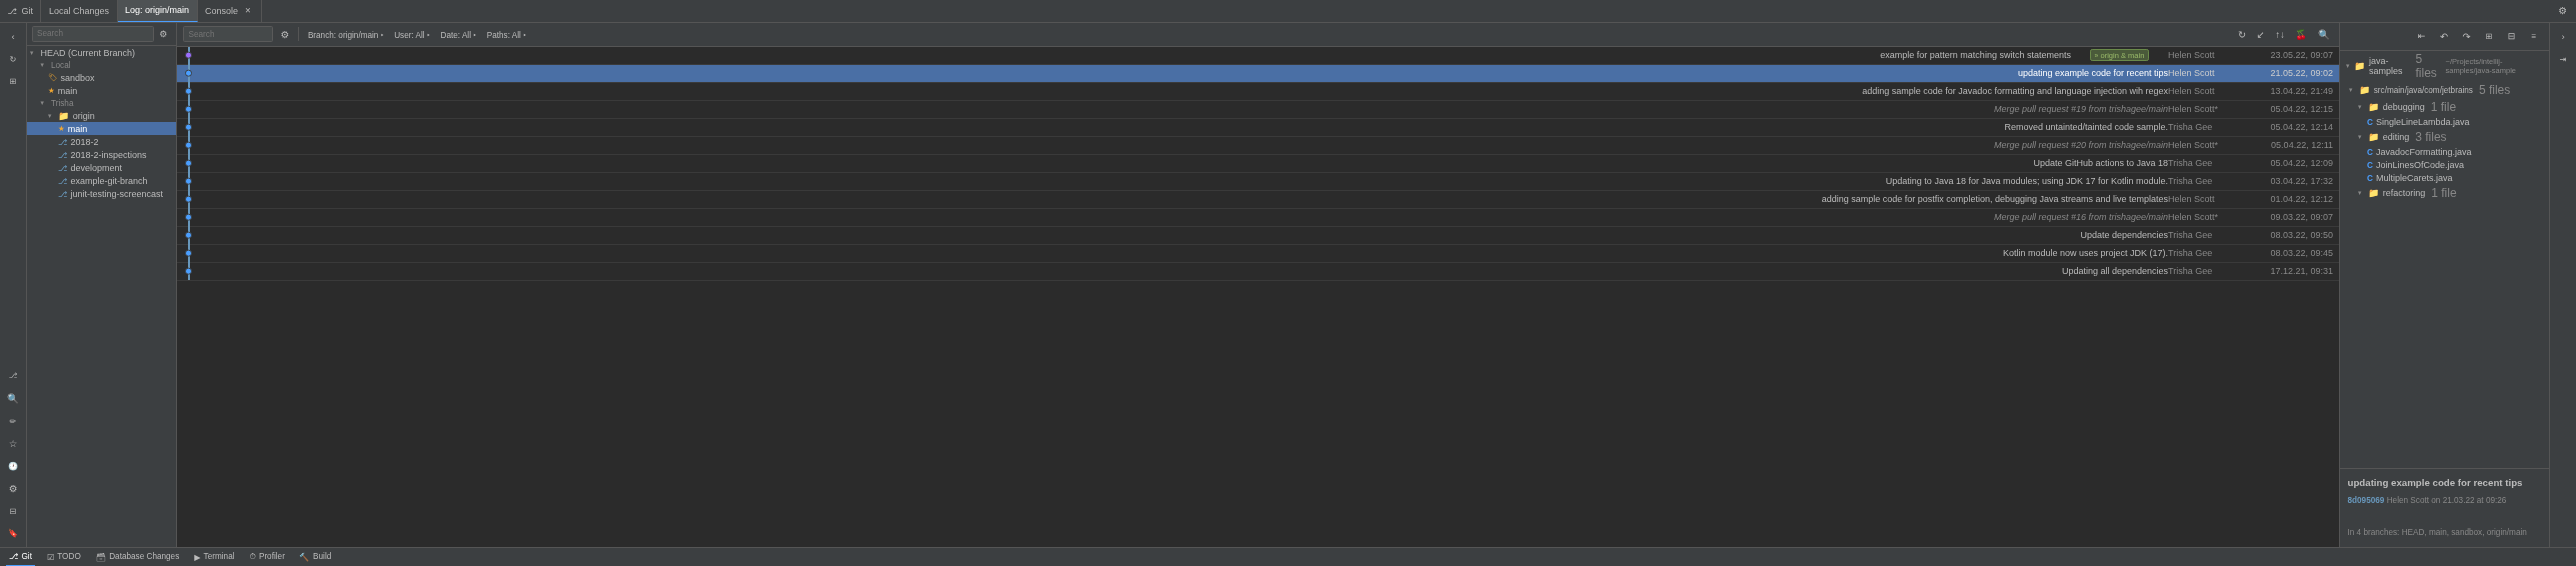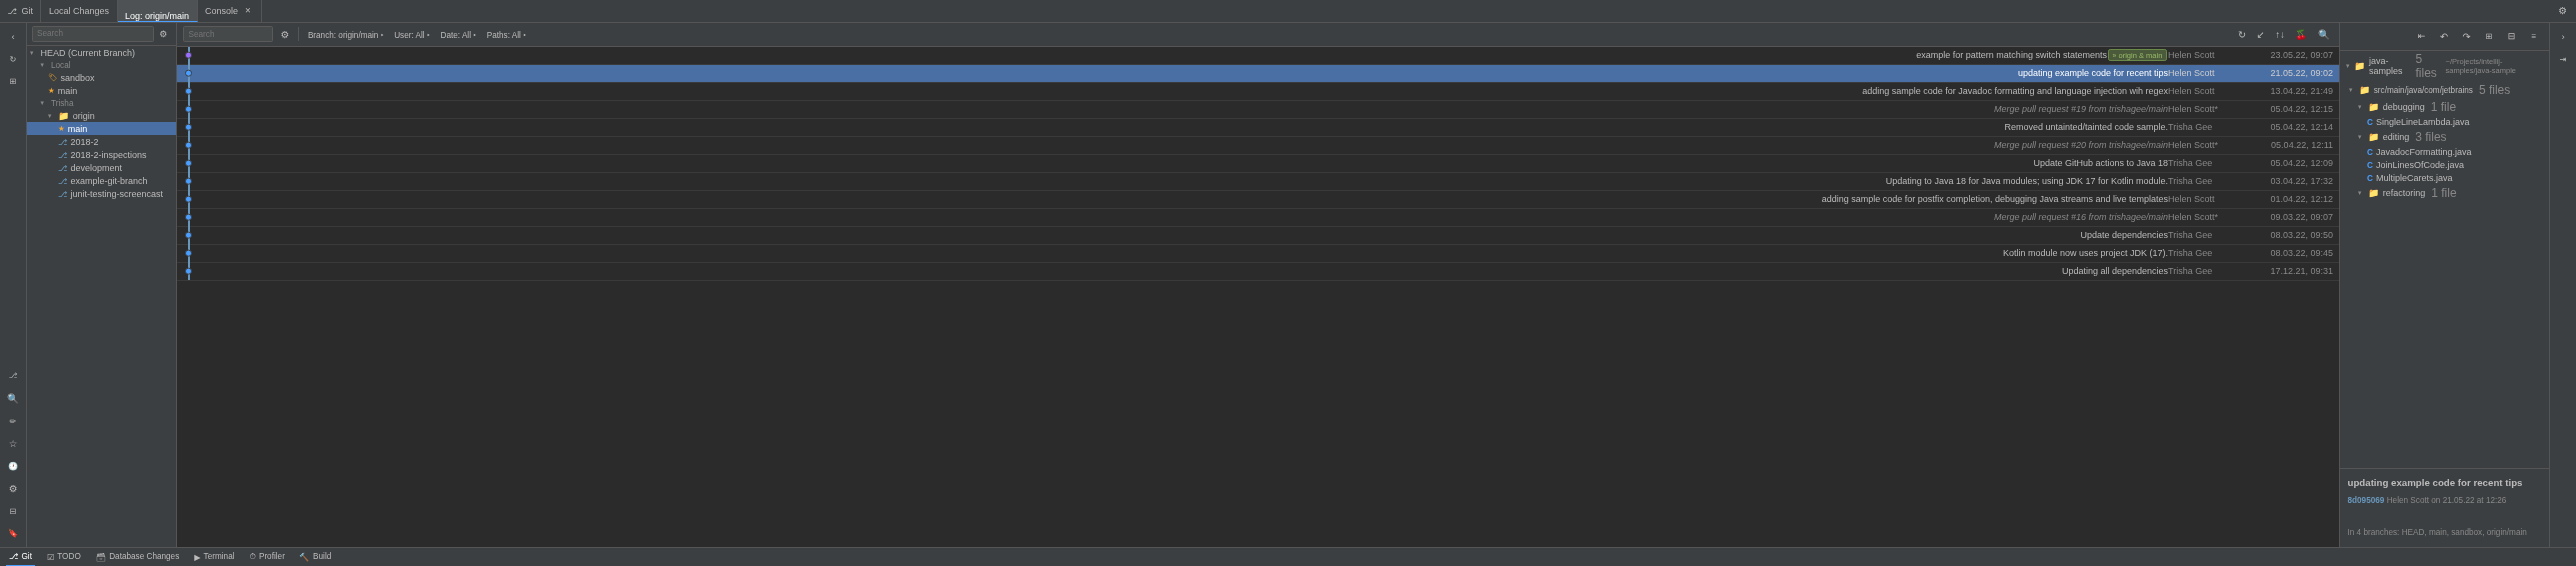--- a/index.html
+++ b/index.html
@@ -3,21 +3,21 @@
   <meta charset="utf-8">
   <style>
     * { box-sizing: border-box; margin: 0; padding: 0; }
     body { font-family: -apple-system, 'Segoe UI', Arial, sans-serif; font-size: 9px; background: #2b2b2b; color: #bbbbbb; overflow: hidden; }
     
     .app-container { display: flex; flex-direction: column; height: 100vh; width: 100%; }
     
     
     .tab-bar { display: flex; align-items: center; background: #3c3f41; border-bottom: 0.7px solid #555; height: 22.5px; flex-shrink: 0; }
     .tab { display: flex; align-items: center; padding: 0 7.5px; height: 100%; font-size: 9px; color: #bbbbbb; cursor: pointer; border-right: 0.7px solid #555; gap: 4.5px; }
-    .tab.active { background: #4e5254; color: #ffffff; border-bottom: 1.5px solid #4a9eff; align-items: flex-end; }
+    .tab.active { background: #4e5254; color: #ffffff; border-bottom: 1.5px solid #4a9eff; }
     .tab-close { width: 10.5px; height: 10.5px; display: flex; align-items: center; justify-content: center; border-radius: 2.2px; font-size: 7.5px; }
     
     
     .main-area { display: flex; flex: 1; overflow: hidden; }
     
     
     .sidebar { width: 150px; background: #3c3f41; border-right: 0.7px solid #555; display: flex; flex-direction: column; flex-shrink: 0; }
     
     .sidebar-toolbar { display: flex; align-items: center; padding: 3px 4.5px; border-bottom: 0.7px solid #555; gap: 1.5px; }
     .sidebar-search { flex: 1; background: #45494a; border: 0.7px solid #5a5a5a; color: #bbbbbb; padding: 1.5px 4.5px; font-size: 8.2px; border-radius: 1.5px; height: 16.5px; }
@@ -39,21 +39,21 @@
     .log-toolbar-btn { background: none; border: none; color: #bbbbbb; cursor: pointer; display: flex; align-items: center; justify-content: center; font-size: 9.7px; padding: 1.5px 3px; }
     .filter-dropdown { display: flex; align-items: center; gap: 1.5px; cursor: pointer; padding: 1.5px 3px; border-radius: 2.2px; }
     .separator { width: 0.7px; height: 13.5px; background: #555; margin: 0 1.5px; }
     
     
     .commits-area { flex: 1; overflow-y: auto; }
     .commit-row { display: flex; align-items: center; padding: 0 6px; height: 18px; border-bottom: 0.7px solid #3a3a3a; cursor: pointer; gap: 0; }
     .commit-row.selected { background: #4a6fa5; }
     .commit-message { flex: 1; font-size: 9px; color: #bbbbbb; white-space: nowrap; overflow: hidden; text-overflow: ellipsis; padding-left: 3px; text-align: right; }
     .commit-row.selected .commit-message { color: #ffffff; }
-    .commit-tags { display: flex; gap: 2.2px; margin: 0 1px; flex-shrink: 0; }
+    .commit-tags { display: flex; gap: 2.2px; margin: 0 19px; flex-shrink: 0; }
     .tag-badge { display: flex; align-items: center; gap: 2.2px; background: #4a5a3a; border: 0.7px solid #6a8a4a; border-radius: 2.2px; padding: 0.7px 3.7px; font-size: 7.5px; color: #9aba6a; }
     .tag-arrow { font-size: 6.7px; }
     .commit-author { width: 75px; font-size: 9px; color: #888; flex-shrink: 0; }
     .commit-row.selected .commit-author { color: #ccc; }
     .commit-date { width: 90px; font-size: 9px; color: #888; flex-shrink: 0; text-align: right; }
     .commit-row.selected .commit-date { color: #ccc; }
     
     
     .right-panel { width: 210px; background: #3c3f41; border-left: 0.7px solid #555; display: flex; flex-direction: column; flex-shrink: 0; }
     .file-tree-item { display: flex; align-items: center; padding: 1.5px 6px; gap: 3px; cursor: pointer; }
@@ -434,21 +434,21 @@
           <span class="folder-name">refactoring</span>
           <span class="folder-count" style="margin-left:3px;">1 file</span>
         </div>
       </div>
 
       <div class="right-panel-bottom">
         <div class="commit-detail-title">updating example code for recent tips</div>
         <div class="commit-detail-meta" style="margin-top:4.5px;">
           <span class="commit-hash">8d095069</span>
           <span>Helen Scott</span>
-          <span>on 21.05.22 at 12:26</span>
+          <span>on 21.03.22 at 09:26</span>
         </div>
         <div class="commit-detail-meta" style="margin-top:19px;">In 4 branches: HEAD, main, sandbox, origin/main</div>
       </div>
     </div>
 
     <div class="right-outer-toolbar">
       <button class="right-toolbar-btn">›</button>
       <button class="right-toolbar-btn" style="font-size:8.2px;">⇥</button>
     </div>
   </div>

